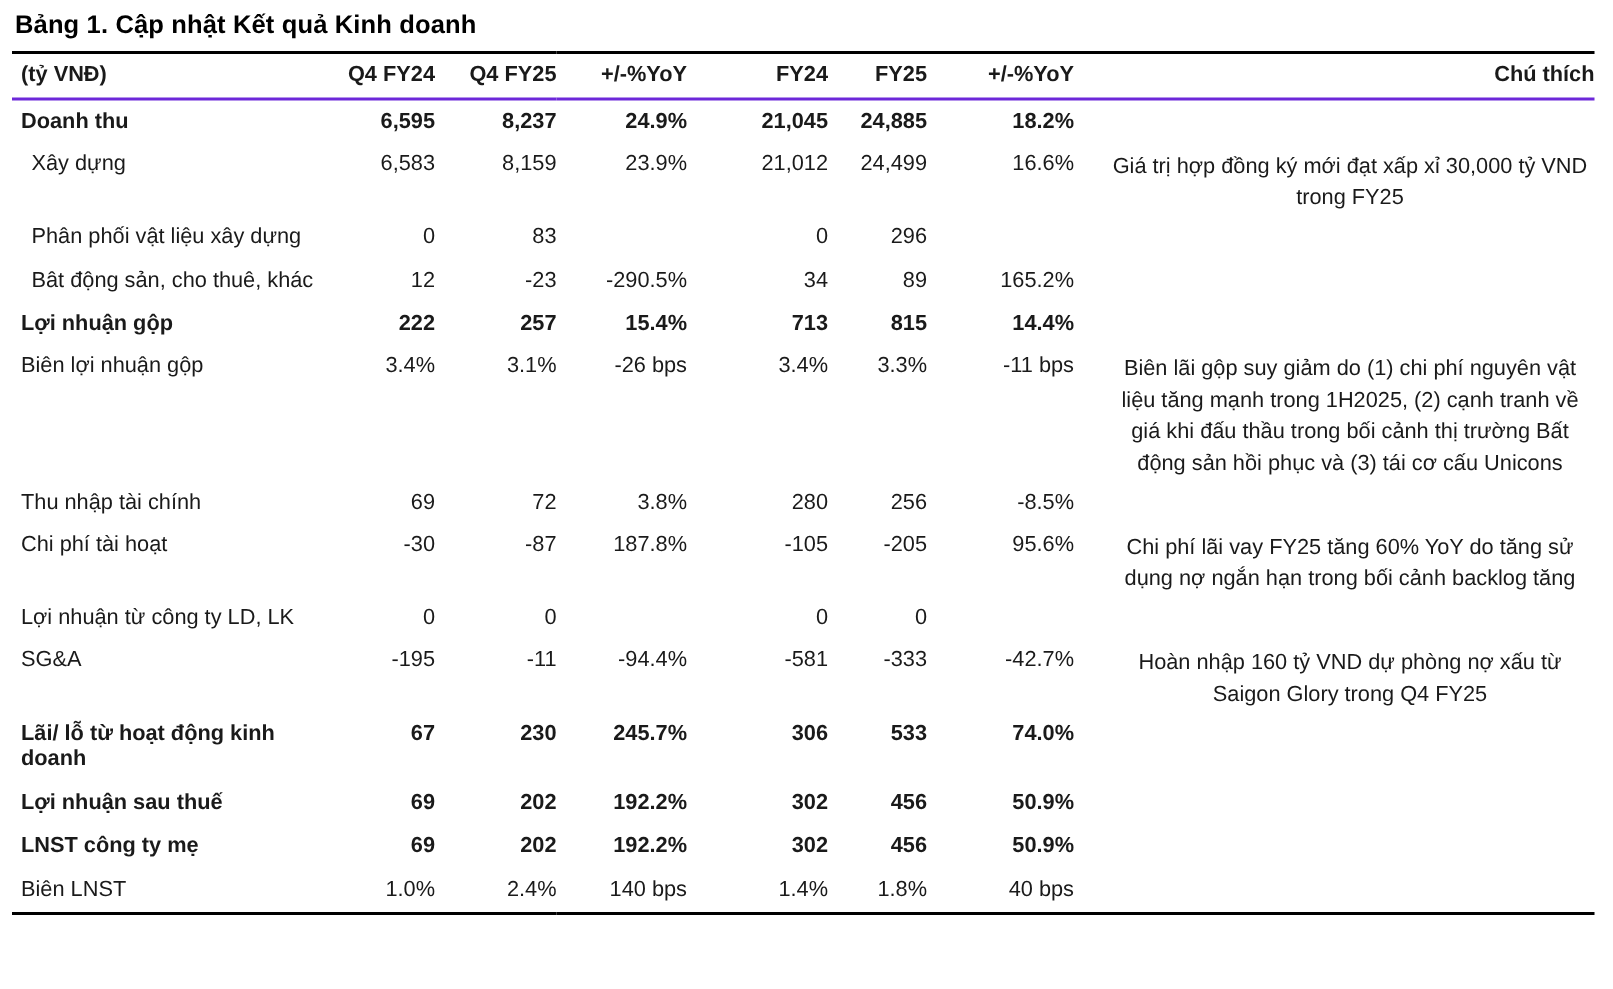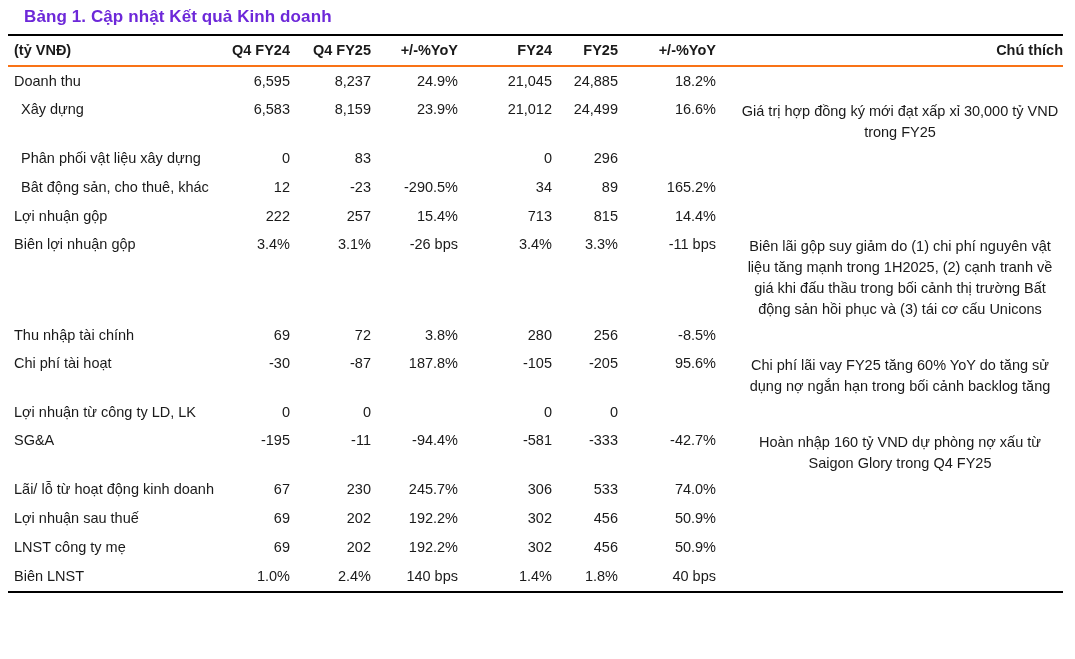--- a/index.html
+++ b/index.html
@@ -12,34 +12,34 @@
     font-family: "Liberation Sans", "DejaVu Sans", sans-serif;
     color: #1a1a1a;
   }
   .page {
     padding: 5px 12px 0 8px;
     box-sizing: border-box;
   }
   .page-title {
     font-size: 17px;
     font-weight: bold;
-    color: #6d28d9;
-    margin: 2px 0 7px 16px;
+    color: #000000;
+    margin: 2px 0 7px 2px;
     letter-spacing: 0.1px;
   }
   table.results {
     width: 1055px;
     border-collapse: collapse;
     table-layout: fixed;
     border-top: 2px solid #000000;
     border-bottom: 2px solid #000000;
     font-size: 14.5px;
   }
   table.results thead tr {
-    border-bottom: 2px solid #f97316;
+    border-bottom: 2px solid #6d28d9;
   }
   th, td {
     padding: 6px 0;
     vertical-align: top;
     line-height: 17px;
   }
   th {
     font-weight: bold;
     white-space: nowrap;
   }
@@ -55,21 +55,21 @@
   }
   th.note {
     text-align: right;
   }
   td.note {
     text-align: center;
     padding-left: 21px;
     line-height: 21px;
   }
   tr.bold-row td {
-    font-weight: normal;
+    font-weight: bold;
   }
   tr.note-row td {
     padding-top: 5px;
     padding-bottom: 1px;
   }
 </style>
 </head>
 <body>
 
 <div class="page">

